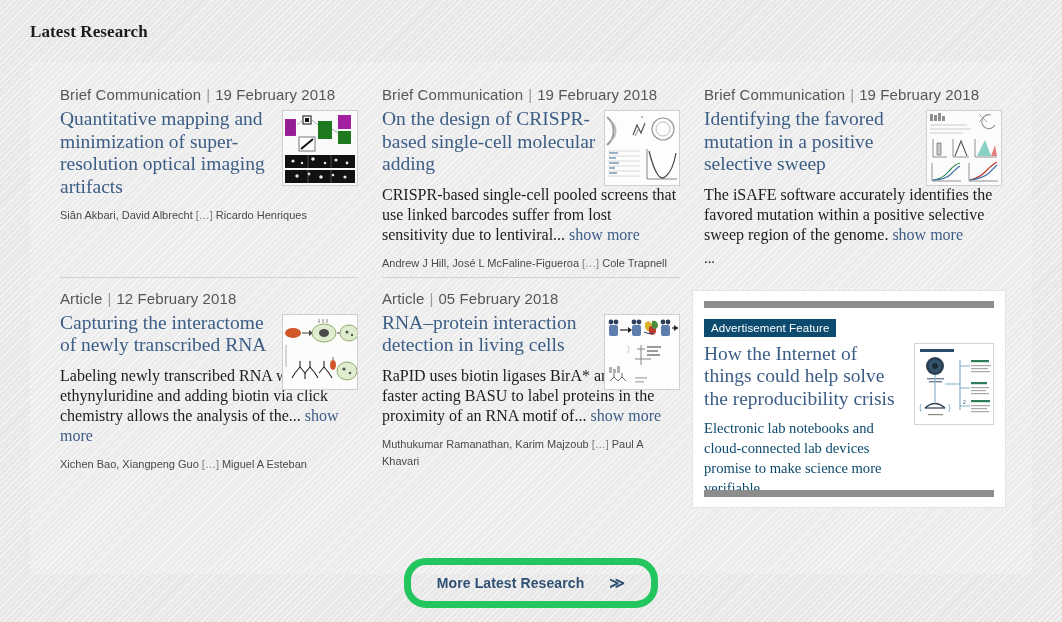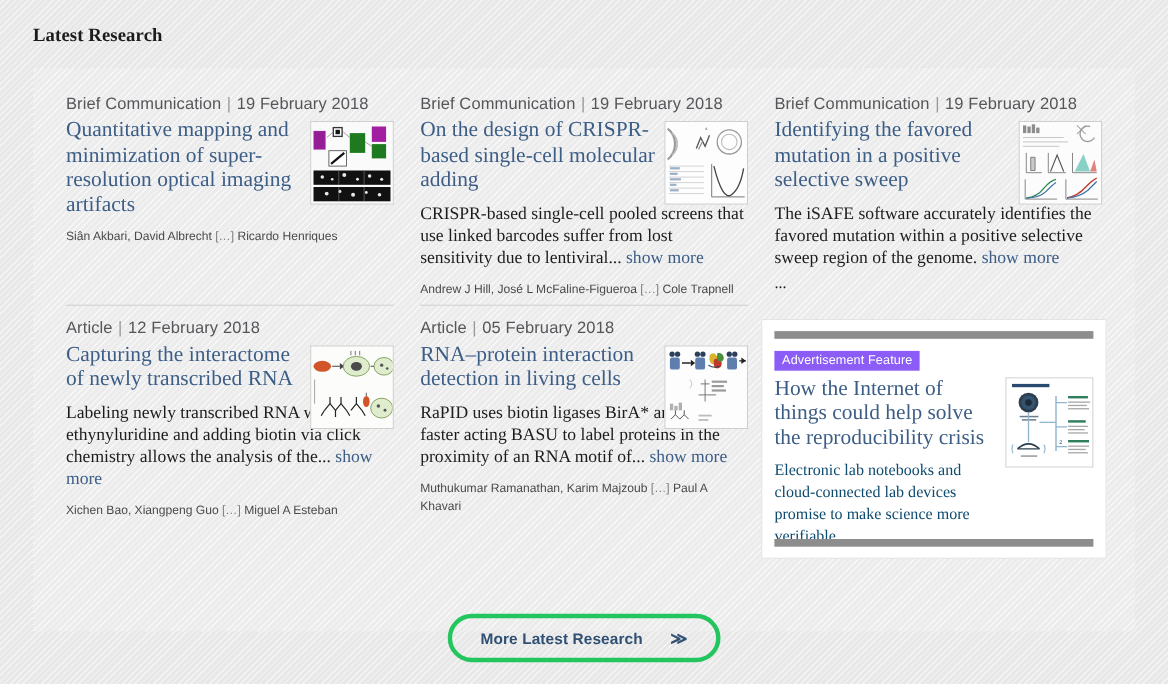--- a/index.html
+++ b/index.html
@@ -180,21 +180,21 @@
   }
   .ad-bar.bottom {
     position: absolute;
     left: 11px;
     right: 11px;
     bottom: 10px;
     margin: 0;
   }
   .ad-badge {
     display: inline-block;
-    background: #8b5cf6;
+    background: #0c4a6e;
     color: #ffffff;
     font-size: 11.5px;
     padding: 3px 7px 3px 7px;
     margin-bottom: 6px;
     letter-spacing: 0.1px;
     text-align: right;
   }
   .ad-headline {
     font-family: "Liberation Serif", serif;
     font-size: 19.5px;
@@ -227,24 +227,24 @@
   .more-btn-wrap {
     position: absolute;
     left: 0;
     right: 0;
     top: 558px;
     display: flex;
     justify-content: center;
   }
   .more-btn {
     display: inline-flex;
-    align-items: flex-end;
+    align-items: flex-start;
     gap: 25px;
     background: transparent;
-    border: 4px solid #22c55e;
+    border: 7px solid #22c55e;
     border-radius: 22px;
     padding: 10px 26px 10px 26px;
     font-family: "Liberation Sans", sans-serif;
     font-size: 14px;
     font-weight: bold;
     color: #2f4f73;
     cursor: pointer;
     letter-spacing: 0.1px;
   }
   .more-btn .chev {

